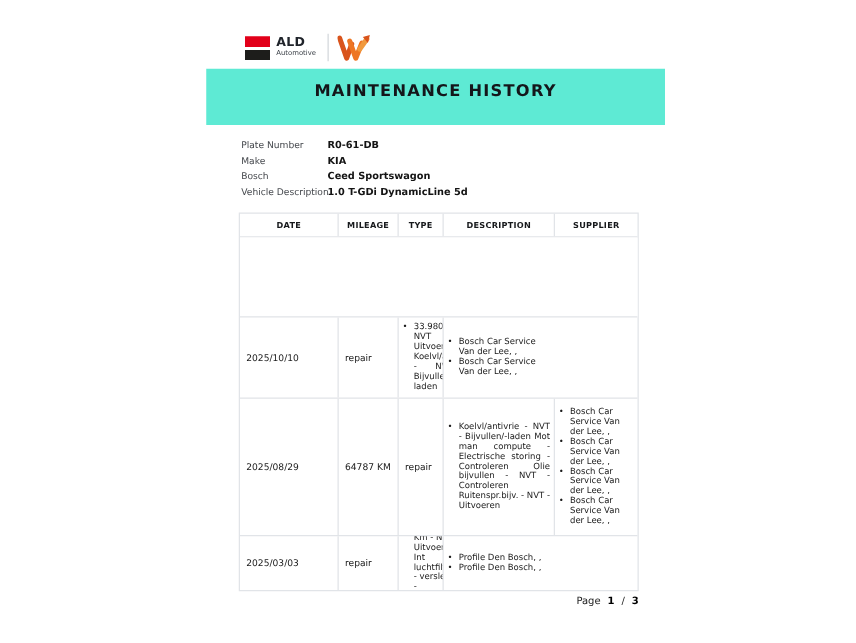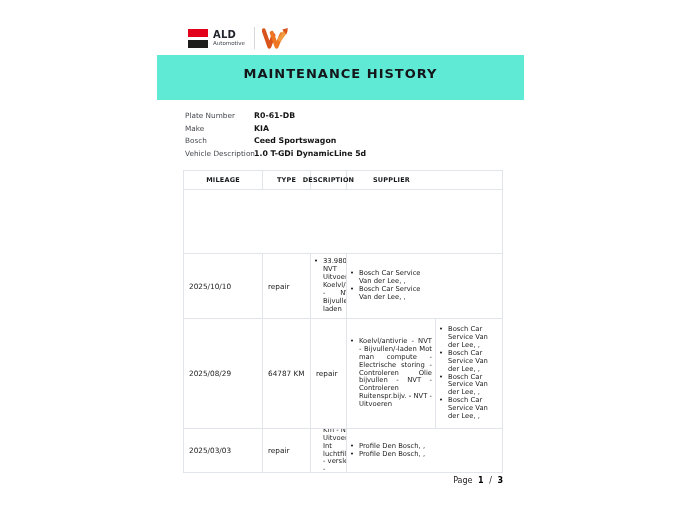--- a/index.html
+++ b/index.html
@@ -1,19 +1,19 @@
 <!DOCTYPE html>
 <html><head>
 <meta charset="utf-8">
 <style>
   html,body{margin:0;padding:0;background:#ffffff;}
   body{width:685px;height:514px;overflow:hidden;position:relative;
        font-family:"DejaVu Sans","Liberation Sans",sans-serif;color:#1b1b1b;
        -webkit-font-smoothing:antialiased;}
-  .abs{position:absolute;}
+  .abs{position:absolute;margin-left:8px;}
 
   
   .logo-bar{left:188px;top:27px;display:flex;align-items:center;}
   .ald-square{width:20px;height:19px;
      background:linear-gradient(to bottom,#e2001a 0 44%,#ffffff 44% 57%,#1d1d1b 57% 100%);}
   .ald-text{margin-left:5px;line-height:1;}
   .ald-name{font-size:10px;font-weight:bold;color:#20242b;letter-spacing:.2px;}
   .ald-sub{font-size:5.5px;color:#3a3f46;margin-top:1px;}
   .logo-div{width:1px;height:22px;background:#d4d7db;margin:0 7px 0 9px;}
   .w-logo{width:26px;height:21px;}
@@ -92,20 +92,21 @@
     <div class="info-label">Make</div>
     <div class="info-value">KIA</div>
     <div class="info-label">Bosch</div>
     <div class="info-value">Ceed Sportswagon</div>
     <div class="info-label">Vehicle Description</div>
     <div class="info-value">1.0 T-GDi DynamicLine 5d</div>
   </div>
 
 <div class="abs mtable">
   <div class="thead">
+      <div class="th">DATE</div>
       <div class="th">MILEAGE</div>
       <div class="th">TYPE</div>
       <div class="th">DESCRIPTION</div>
       <div class="th">SUPPLIER</div>
     </div>
   <div class="tbody">
       <div class="empty-row"></div>
       <div class="trow">
         <div class="td c-date">2025/10/10</div>
         <div class="td c-type">repair</div>

